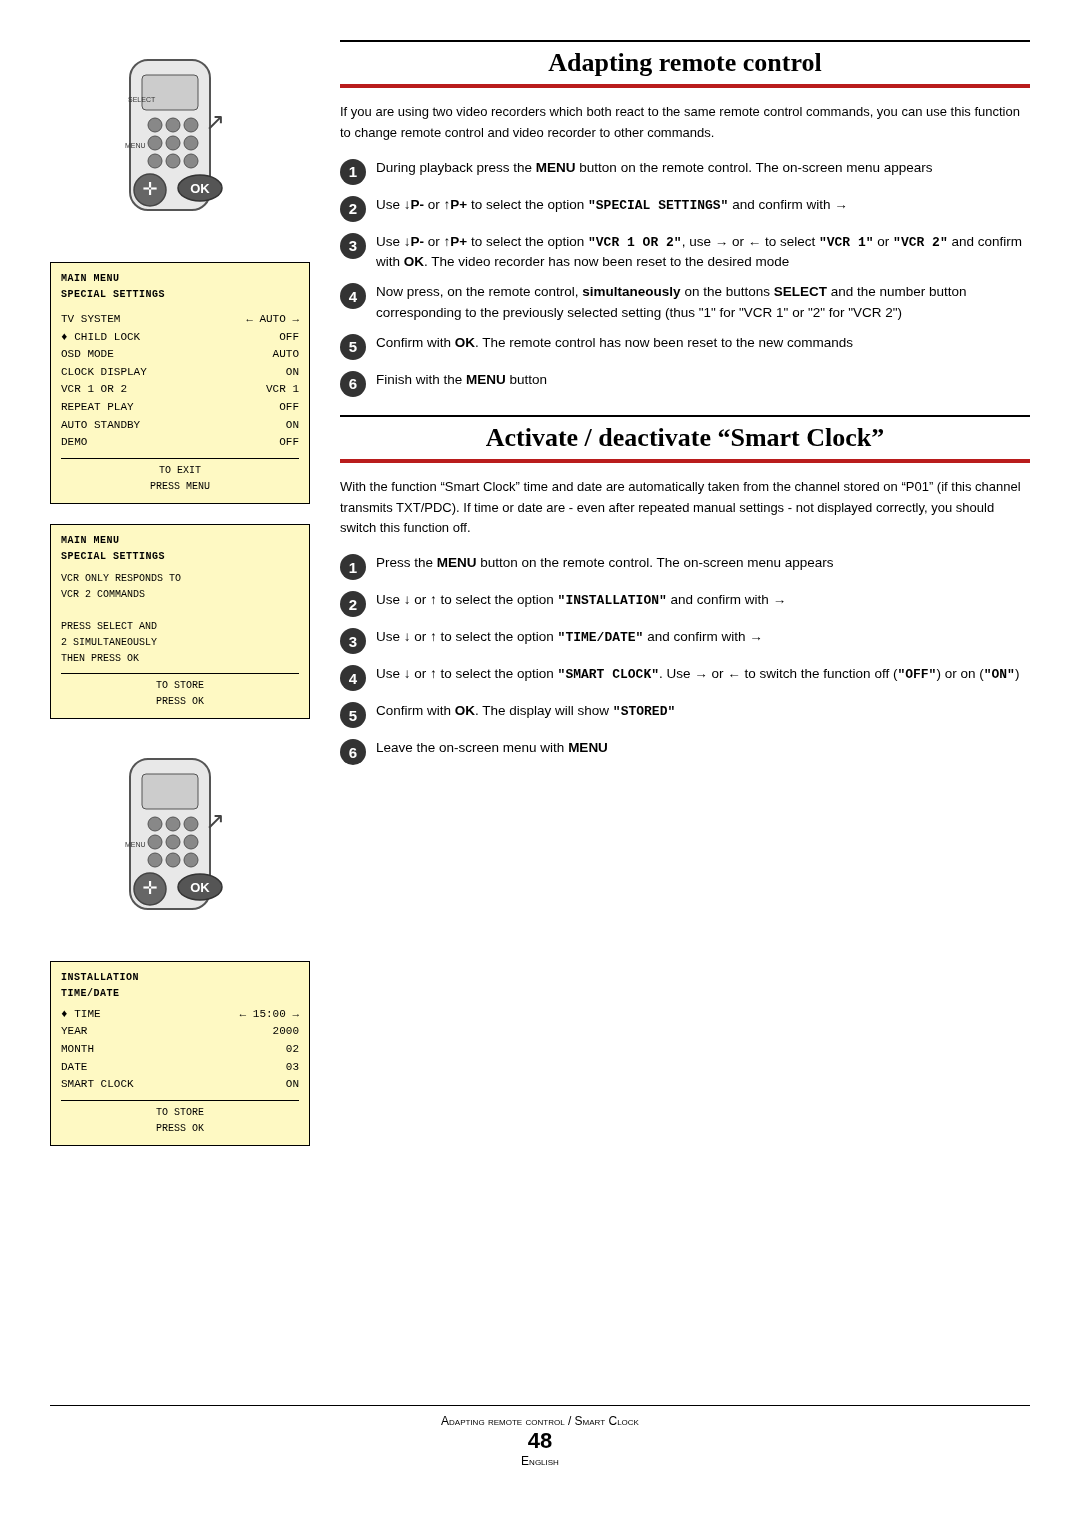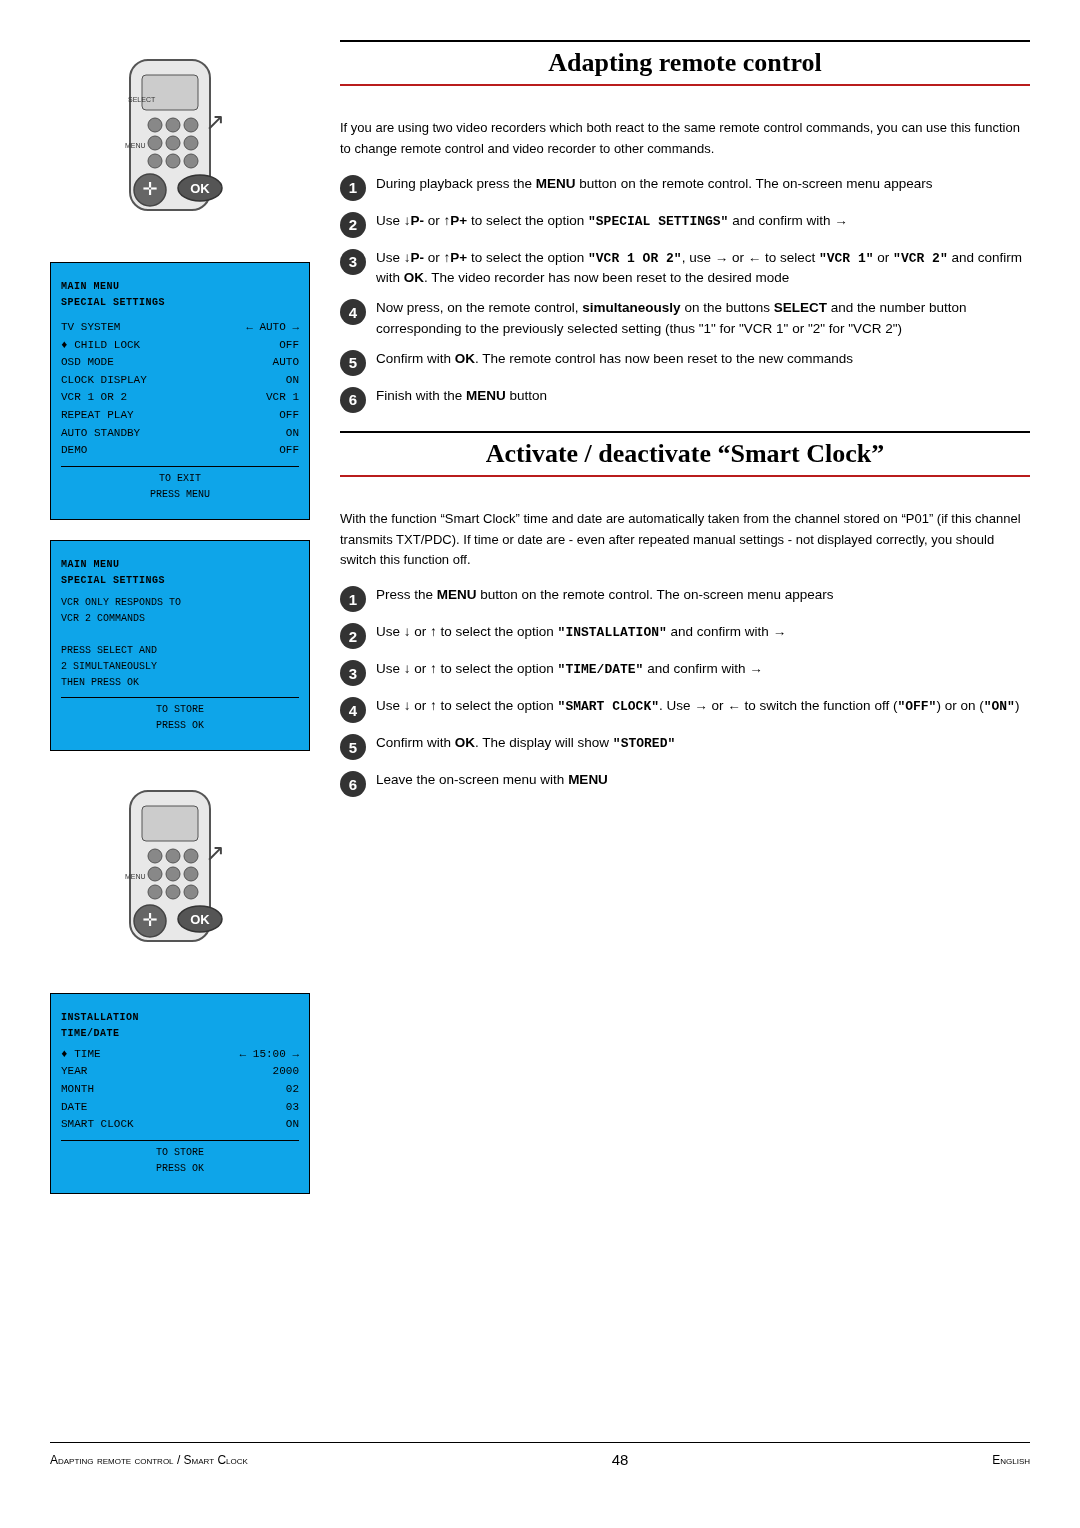--- a/index.html
+++ b/index.html
@@ -42,23 +42,23 @@
       flex: 1;
     }
 
     
     .section-heading {
       font-family: Georgia, 'Times New Roman', serif;
       font-size: 26px;
       font-weight: bold;
       text-align: center;
       border-top: 2px solid #000;
-      border-bottom: 2px solid #b91c1c;
+      border-bottom: 4px solid #b91c1c;
       padding: 6px 0;
-      margin-bottom: 32px;
+      margin-bottom: 14px;
     }
 
     
     .steps-list {
       list-style: none;
       display: flex;
       flex-direction: column;
       gap: 10px;
       margin-bottom: 18px;
     }
@@ -98,22 +98,22 @@
     }
     .remote-svg {
       width: 160px;
     }
 
     
     .screen-box {
       border: 1.5px solid #000;
       font-family: 'Courier New', Courier, monospace;
       font-size: 11px;
-      padding: 16px 10px;
-      background: #0ea5e9;
+      padding: 8px 10px;
+      background: #fef9c3;
       margin-bottom: 2px;
       line-height: 1.6;
     }
     .screen-box .screen-title {
       font-size: 10px;
       font-weight: bold;
       letter-spacing: 0.5px;
     }
     .screen-box .screen-footer {
       border-top: 1px solid #000;
@@ -124,35 +124,35 @@
     }
     .screen-box .screen-row {
       display: flex;
       flex-direction: row;
       justify-content: space-between;
     }
 
     
     .page-footer {
       display: flex;
-      flex-direction: row;
+      flex-direction: column;
       justify-content: space-between;
       align-items: center;
       border-top: 1px solid #000;
       padding-top: 8px;
       margin-top: 20px;
       font-size: 12px;
     }
     .page-footer .footer-left {
       font-variant: small-caps;
       font-size: 12px;
     }
     .page-footer .footer-center {
-      font-size: 15px;
-      font-weight: normal;
+      font-size: 22px;
+      font-weight: bold;
     }
     .page-footer .footer-right {
       font-variant: small-caps;
       font-size: 12px;
     }
 
     .intro-text {
       font-size: 13px;
       line-height: 1.6;
       margin-bottom: 14px;

